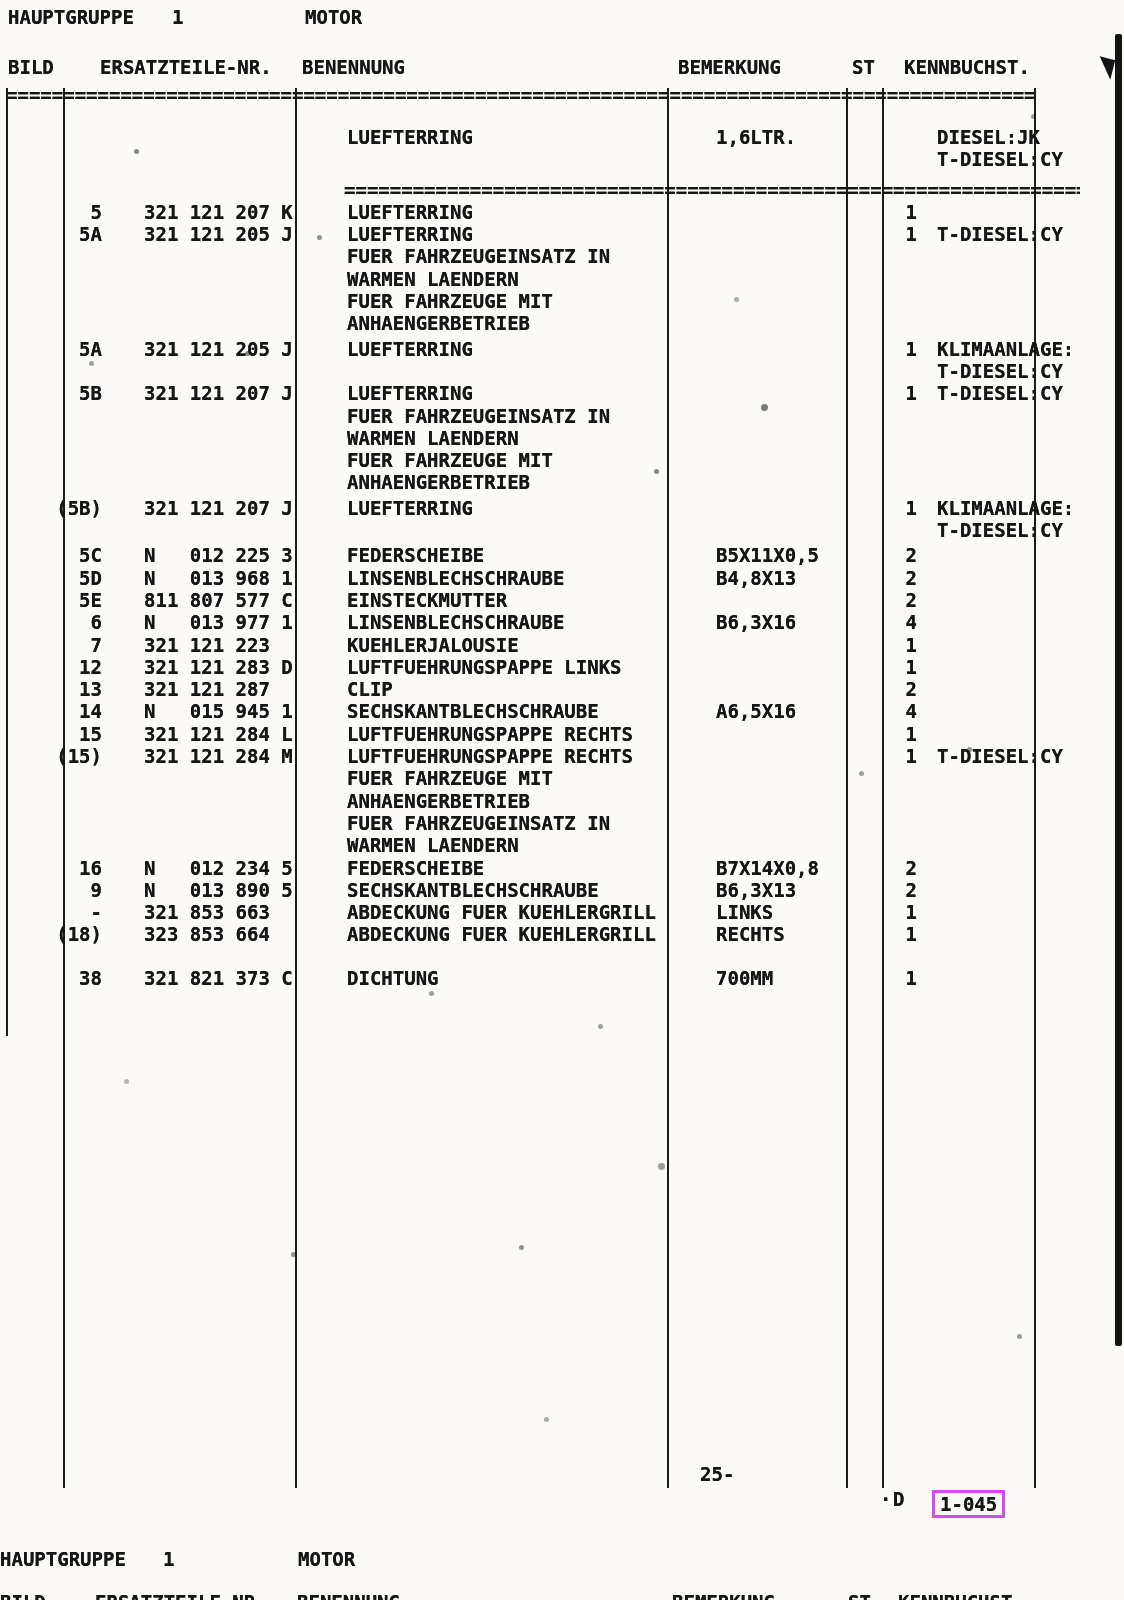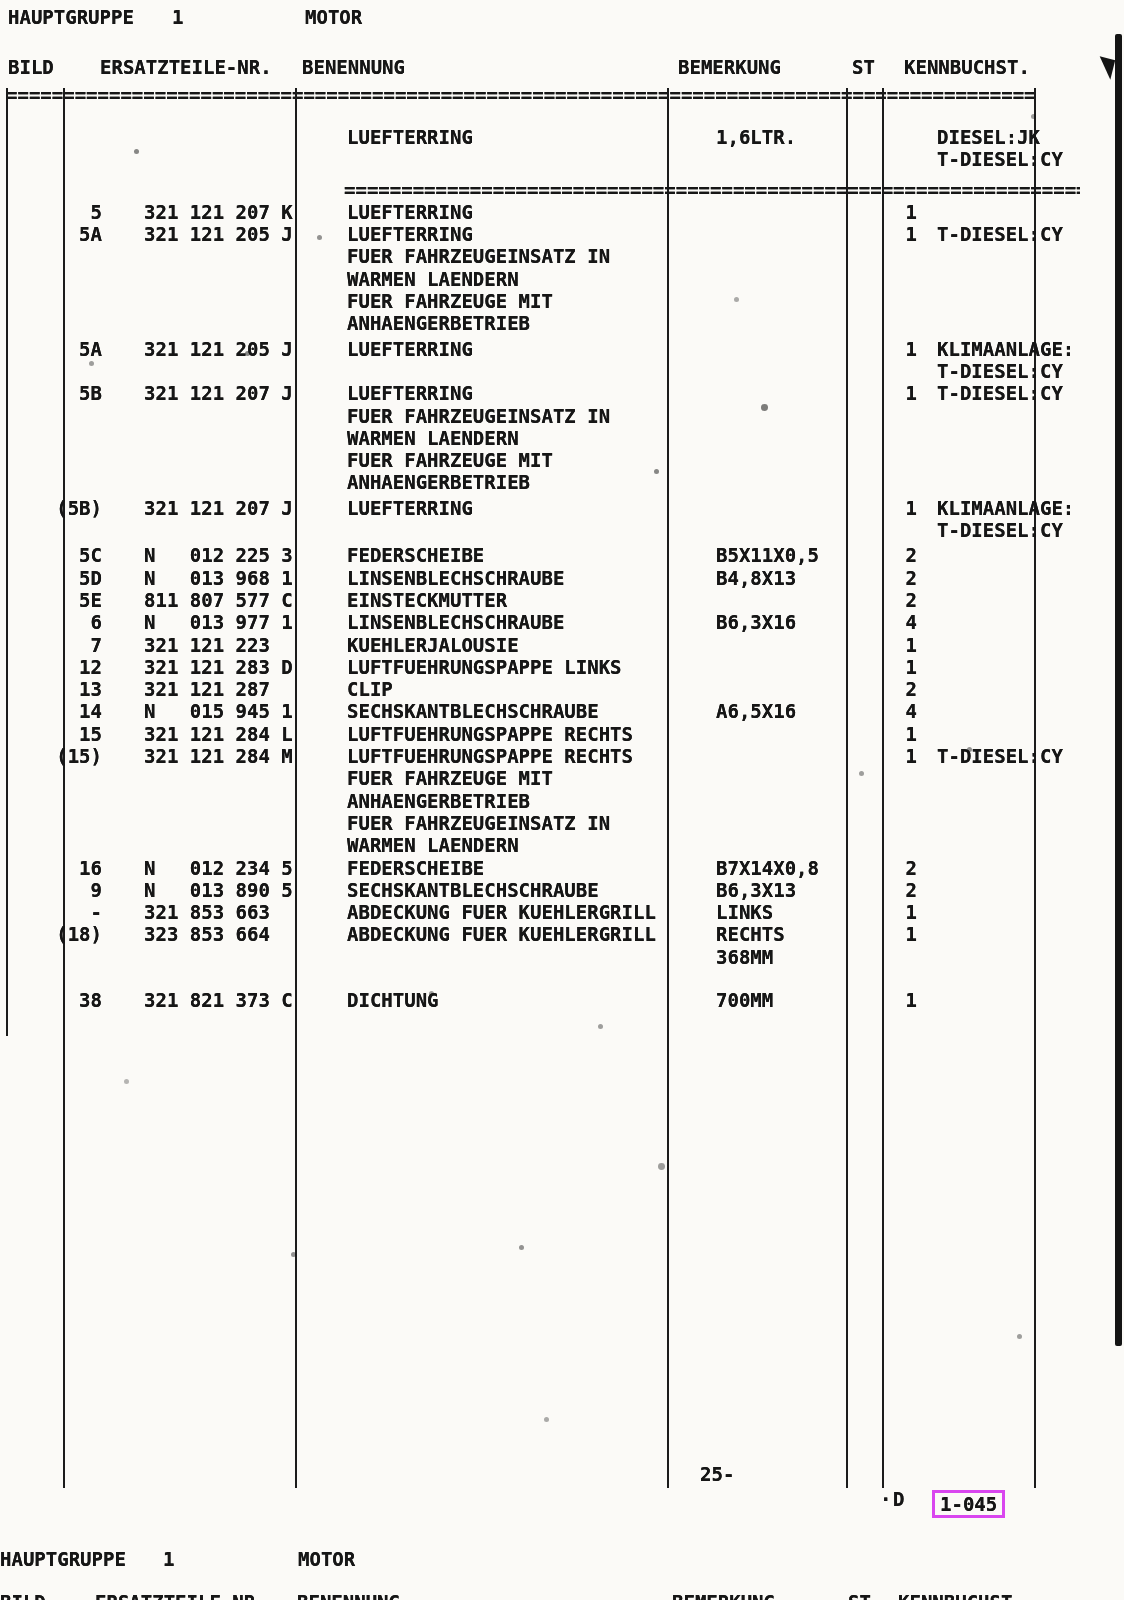--- a/index.html
+++ b/index.html
@@ -263,23 +263,20 @@
         <span class="cell c-bem">LINKS</span>
         <span class="cell c-st">1</span>
       </div>
       <div class="row">
         <span class="cell c-bild">(18)</span>
         <span class="cell c-nr">323 853 664</span>
         <span class="cell c-ben">ABDECKUNG FUER KUEHLERGRILL</span>
         <span class="cell c-bem">RECHTS</span>
         <span class="cell c-st">1</span>
       </div>
-      <div class="row">
-        <span class="cell c-bem">368MM</span>
-      </div>
       <div style="height: 21px;"></div>
       <div class="row">
         <span class="cell c-bild">38</span>
         <span class="cell c-nr">321 821 373 C</span>
         <span class="cell c-ben">DICHTUNG</span>
         <span class="cell c-bem">700MM</span>
         <span class="cell c-st">1</span>
       </div>
     </div>
 

